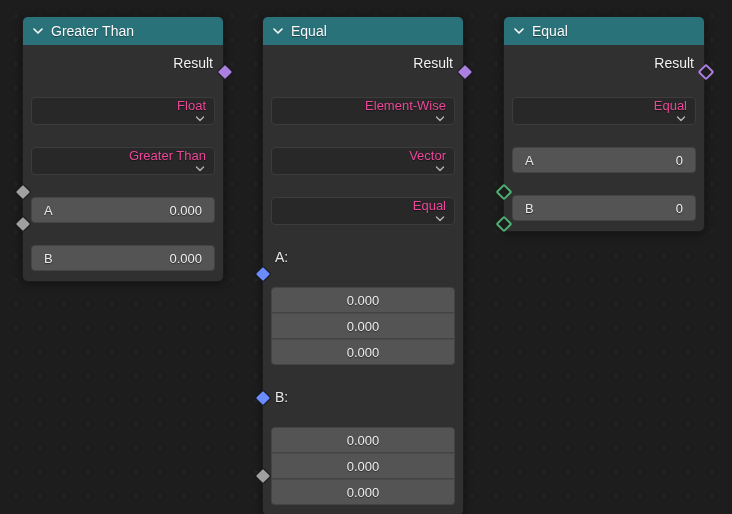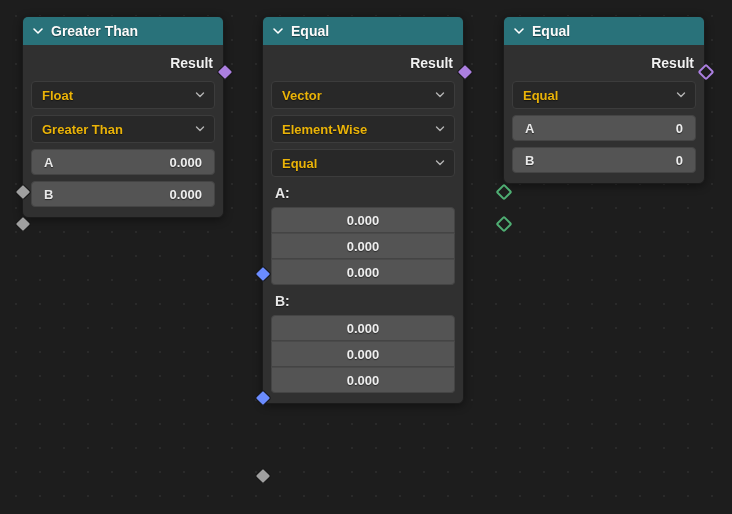--- a/index.html
+++ b/index.html
@@ -15,66 +15,66 @@
     height: 514px;
     position: relative;
     overflow: hidden;
   }
   .node {
     position: absolute;
     background: #303030;
     border: 1px solid #1b1b1b;
     border-radius: 6px;
     box-shadow: 0 2px 8px rgba(0,0,0,0.4);
-    font-weight: bold;
   }
   .node-header {
     background: #29727a;
     color: #fafafa;
     padding: 6px 10px 6px 8px;
     border-radius: 5px 5px 0 0;
     display: flex;
     align-items: center;
     gap: 6px;
     font-size: 14px;
     text-shadow: 0 1px 1px rgba(0,0,0,0.45);
   }
   .chev {
     width: 14px; height: 14px; flex: 0 0 14px;
     display: inline-flex; align-items: center; justify-content: center;
   }
   .node-body {
     padding: 4px 8px 10px 8px;
     display: flex;
     flex-direction: column;
-    gap: 6px;
+    gap: 22px;
   }
   .row-result {
     display: flex;
     justify-content: flex-end;
     align-items: center;
     padding: 6px 2px 4px 2px;
     gap: 8px;
     font-size: 14px;
     color: #f1f1f1;
     text-shadow: 0 1px 1px rgba(0,0,0,0.5);
     position: relative;
   }
   .select {
     background: #282828;
     border: 1px solid #3c3c3c;
     border-radius: 4px;
     height: 28px;
     display: flex;
-    align-items: center;
+    align-items: flex-end;
     justify-content: space-between;
     padding: 0 8px 0 10px;
-    color: #eab308;
+    color: #ec4899;
     text-shadow: 0 1px 1px rgba(0,0,0,0.5);
     cursor: pointer;
+    flex-direction: column;
   }
   .select .dd {
     width: 12px; height: 12px;
     display: inline-flex; align-items: center; justify-content: center;
     opacity: 0.85;
   }
   .numfield {
     background: #545454;
     border: 1px solid #444444;
     border-radius: 4px;
@@ -178,29 +178,29 @@
           <path d="M2 4 L6 8 L10 4" stroke="#fff" stroke-width="1.6" fill="none" stroke-linecap="round" stroke-linejoin="round"></path>
         </svg>
     </span>
     <span>Equal</span>
   </div>
   <div class="node-body">
     <div class="row-result">
       <span>Result</span>
     </div>
     <div class="select">
+      <span>Element-Wise</span>
+      <span class="dd">
+        <svg width="10" height="10" viewBox="0 0 10 10">
+            <path d="M1.5 3 L5 6.5 L8.5 3" stroke="#ccc" stroke-width="1.4" fill="none" stroke-linecap="round" stroke-linejoin="round"></path>
+          </svg>
+      </span>
+    </div>
+    <div class="select">
       <span>Vector</span>
-      <span class="dd">
-        <svg width="10" height="10" viewBox="0 0 10 10">
-            <path d="M1.5 3 L5 6.5 L8.5 3" stroke="#ccc" stroke-width="1.4" fill="none" stroke-linecap="round" stroke-linejoin="round"></path>
-          </svg>
-      </span>
-    </div>
-    <div class="select">
-      <span>Element-Wise</span>
       <span class="dd">
         <svg width="10" height="10" viewBox="0 0 10 10">
             <path d="M1.5 3 L5 6.5 L8.5 3" stroke="#ccc" stroke-width="1.4" fill="none" stroke-linecap="round" stroke-linejoin="round"></path>
           </svg>
       </span>
     </div>
     <div class="select">
       <span>Equal</span>
       <span class="dd">
         <svg width="10" height="10" viewBox="0 0 10 10">

